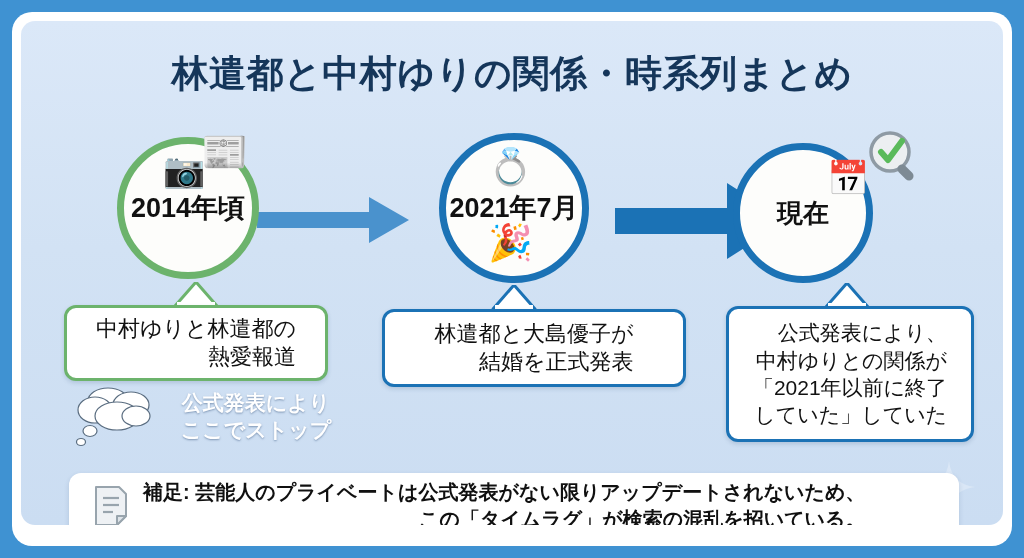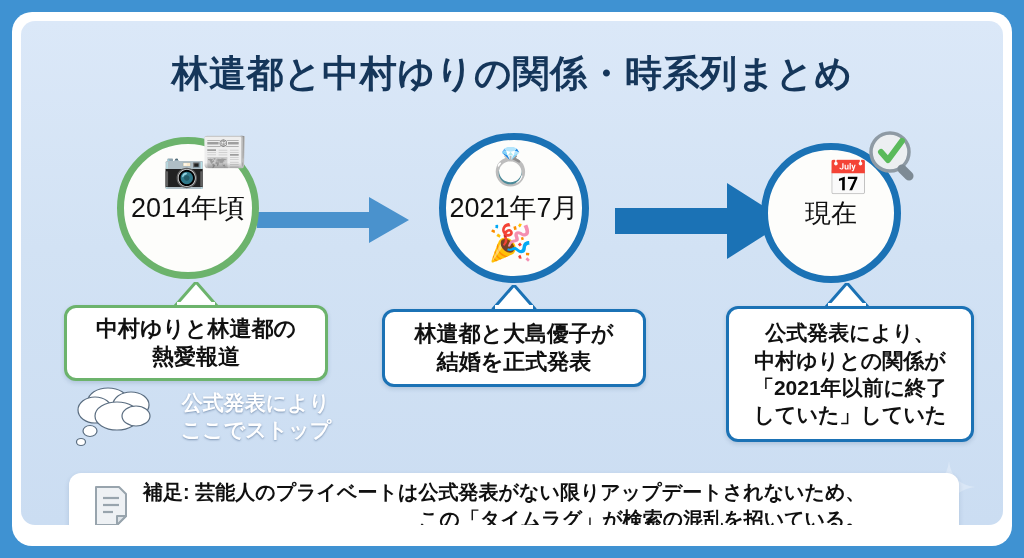--- a/index.html
+++ b/index.html
@@ -74,21 +74,21 @@
     box-sizing: border-box;
     display: flex;
     align-items: center;
     justify-content: center;
   }
   .node-circle.green { border: 7px solid #6cb36c; }
   .node-circle.blue  { border: 7px solid #1b72b5; }
 
   .node-label {
     font-size: 27px;
-    font-weight: normal;
+    font-weight: bold;
     color: #111111;
     white-space: nowrap;
     line-height: 1;
   }
   .node-label.small { font-size: 26px; }
 
   .node-emoji {
     position: absolute;
     line-height: 1;
     user-select: none;
@@ -99,22 +99,22 @@
 
   
   .info-box {
     position: absolute;
     background: #ffffff;
     border-radius: 12px;
     box-sizing: border-box;
     display: flex;
     align-items: center;
     justify-content: center;
-    text-align: center;
-    font-weight: bold;
+    text-align: right;
+    font-weight: normal;
     color: #111111;
     box-shadow: 0 2px 4px rgba(40,70,110,.18);
   }
   .info-box.green { border: 3px solid #6cb36c; }
   .info-box.blue  { border: 3px solid #1b72b5; }
   .info-box .lines { line-height: 1.28; font-size: 22px; padding: 0 6px; }
   .info-box.b3 .lines { font-size: 21px; line-height: 1.3; }
 
   
   .tail { position: absolute; }
@@ -211,28 +211,28 @@
     <div class="node-circle blue" style="left:418px; top:112px; width:150px; height:150px;">
       <span class="node-label">2021年7月</span>
     </div>
     <span class="node-emoji" style="left:467px; top:128px; font-size:36px;">💍</span>
     <span class="node-emoji" style="left:467px; top:204px; font-size:36px;">🎉</span>
 
     <svg class="tail" style="left:470px; top:264px;" width="46" height="26" viewBox="0 0 46 26">
       <path d="M23,0 L44,24 L2,24 Z" fill="#ffffff" stroke="#1b72b5" stroke-width="3" stroke-linejoin="round"></path>
       <rect x="4" y="20" width="38" height="7" fill="#ffffff"></rect>
     </svg>
-    <div class="info-box blue" style="left:361px; top:288px; width:264px; height:78px;">
+    <div class="info-box blue" style="left:361px; top:288px; width:304px; height:78px;">
       <div class="lines">
         <div>林遣都と大島優子が</div>
         <div>結婚を正式発表</div>
       </div>
     </div>
 
-    <div class="node-circle blue" style="left:740px; top:122px; width:140px; height:140px;">
+    <div class="node-circle blue" style="left:712px; top:122px; width:140px; height:140px;">
       <span class="node-label small">現在</span>
     </div>
     <span class="node-emoji" style="left:806px; top:140px; font-size:34px;">📅</span>
 
     <svg class="node-emoji" style="left:845px; top:108px;" width="58" height="58" viewBox="0 0 58 58">
       <circle cx="24" cy="23" r="19" fill="#eceff1" stroke="#8e9aa4" stroke-width="3.5"></circle>
       <path d="M15,23 L22,31 L36,12" fill="none" stroke="#5aba5a" stroke-width="6" stroke-linecap="round" stroke-linejoin="round"></path>
       <rect x="35" y="34" width="9" height="19" rx="4.5" fill="#7d8a94" transform="rotate(-45 39.5 43.5)"></rect>
     </svg>
 

